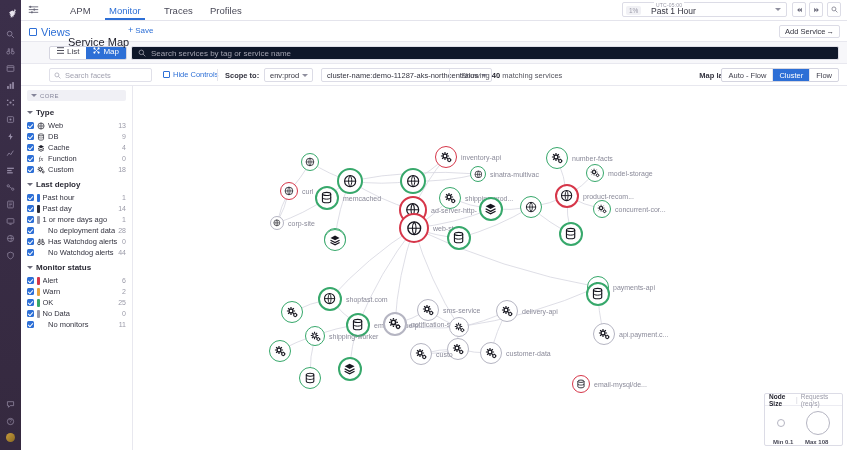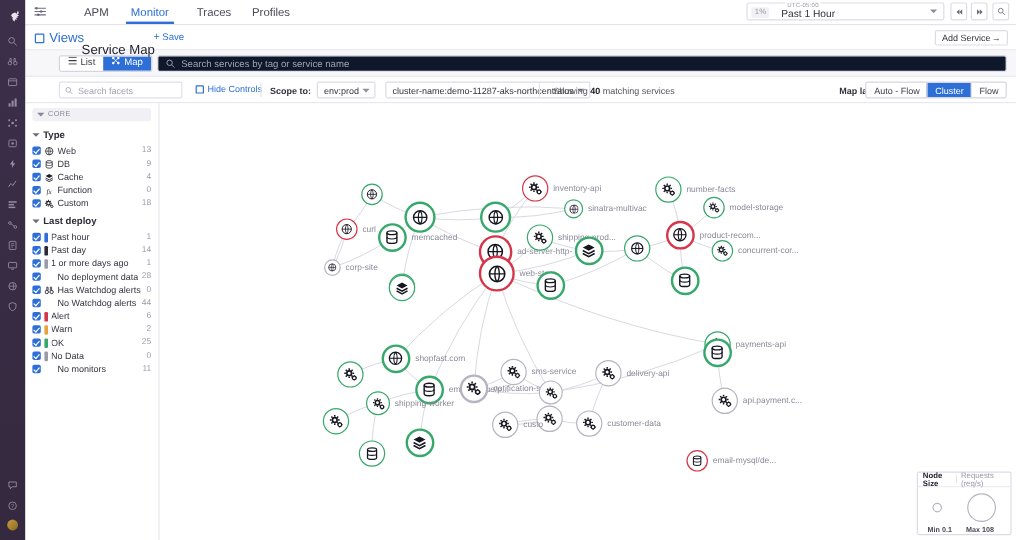--- a/index.html
+++ b/index.html
@@ -462,20 +462,24 @@
           </svg>
         </span>
         <span class="f-lbl">Has Watchdog alerts</span>
         <span class="f-cnt">0</span>
       </div>
       <div class="f-row">
         <span class="cbx"></span>
         <span class="f-ico"></span>
         <span class="f-lbl">No Watchdog alerts</span>
         <span class="f-cnt">44</span>
+      </div>
+      <div class="grp-hdr">
+        <span class="chev"></span>
+        <span>Monitor status</span>
       </div>
       <div class="f-row">
         <span class="cbx"></span>
         <span class="bar" style="background:#d63649"></span>
         <span class="f-lbl">Alert</span>
         <span class="f-cnt">6</span>
       </div>
       <div class="f-row">
         <span class="cbx"></span>
         <span class="bar" style="background:#e8a33d"></span>

